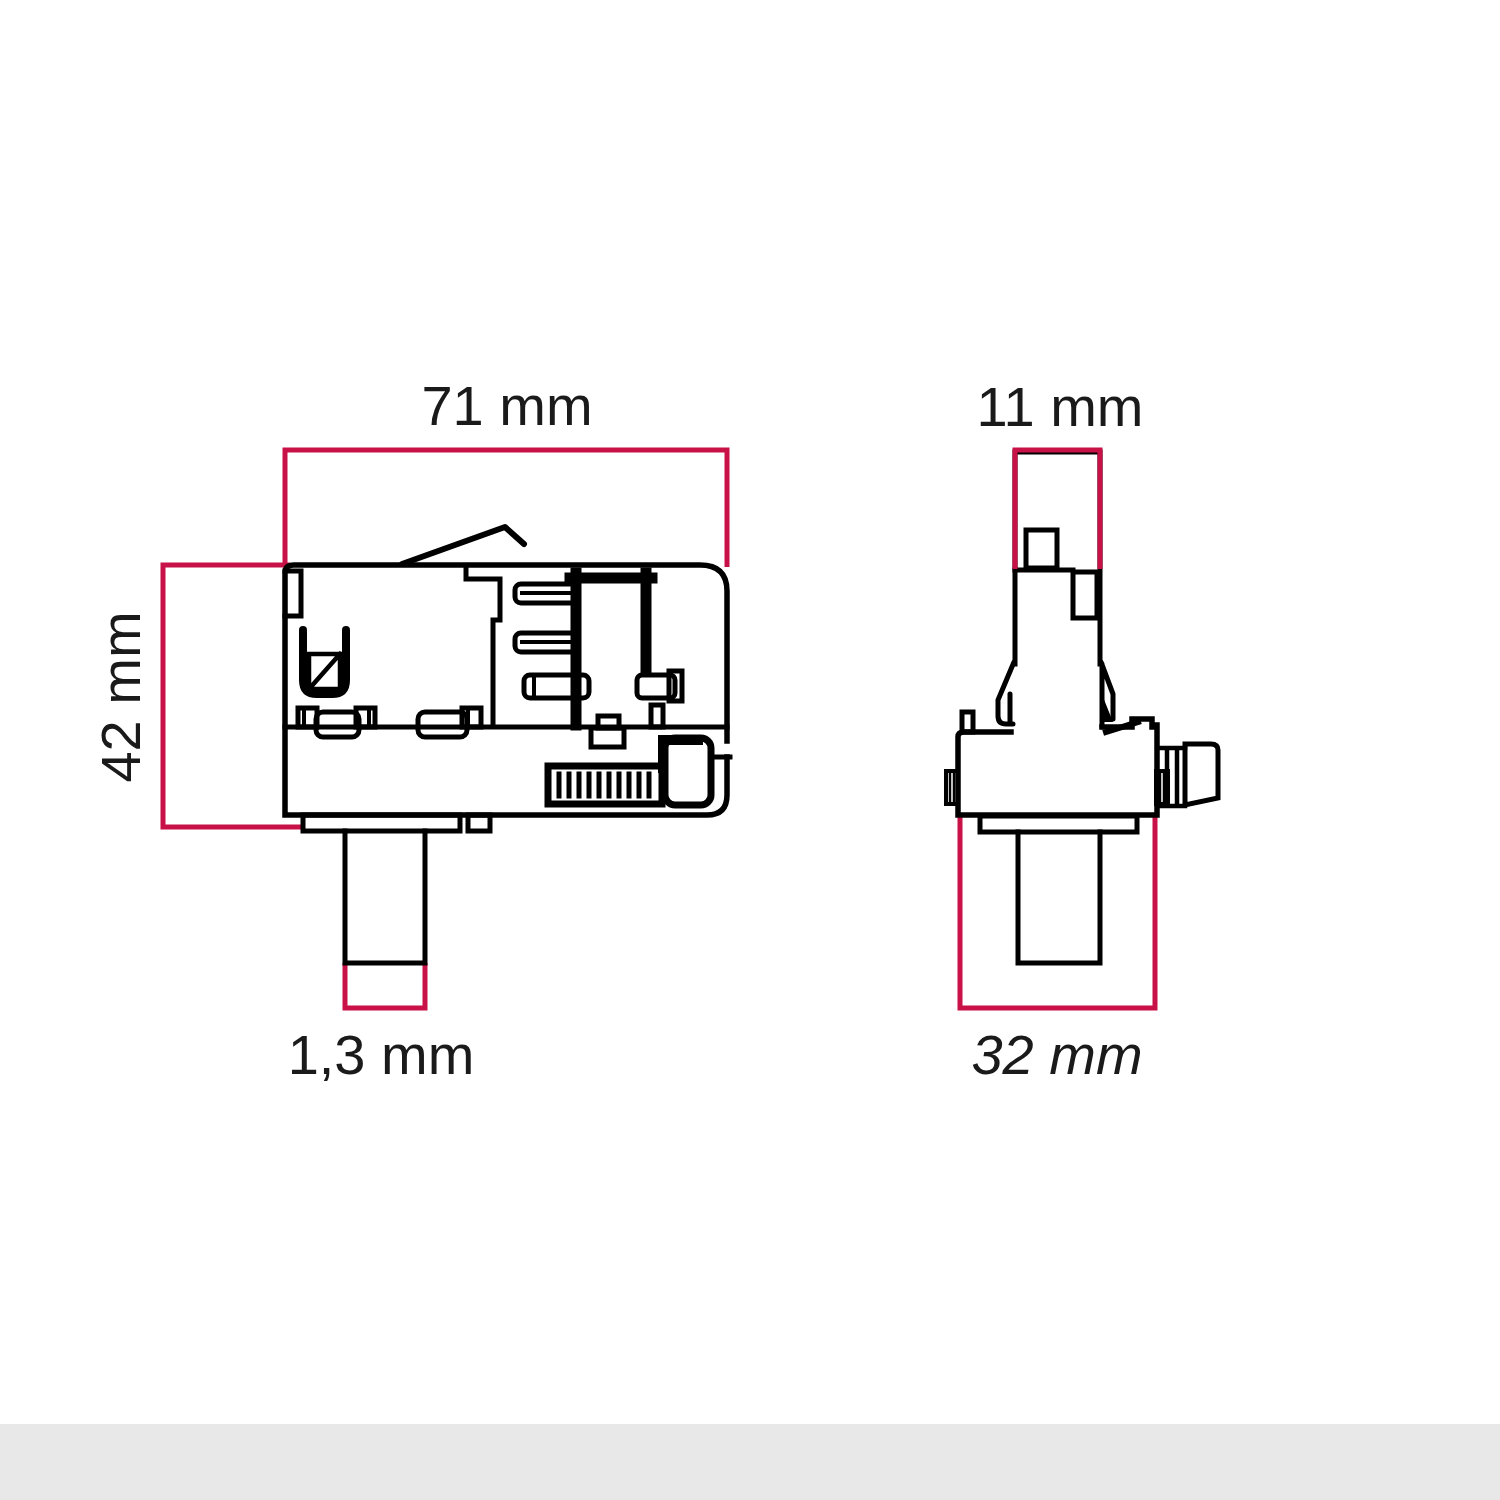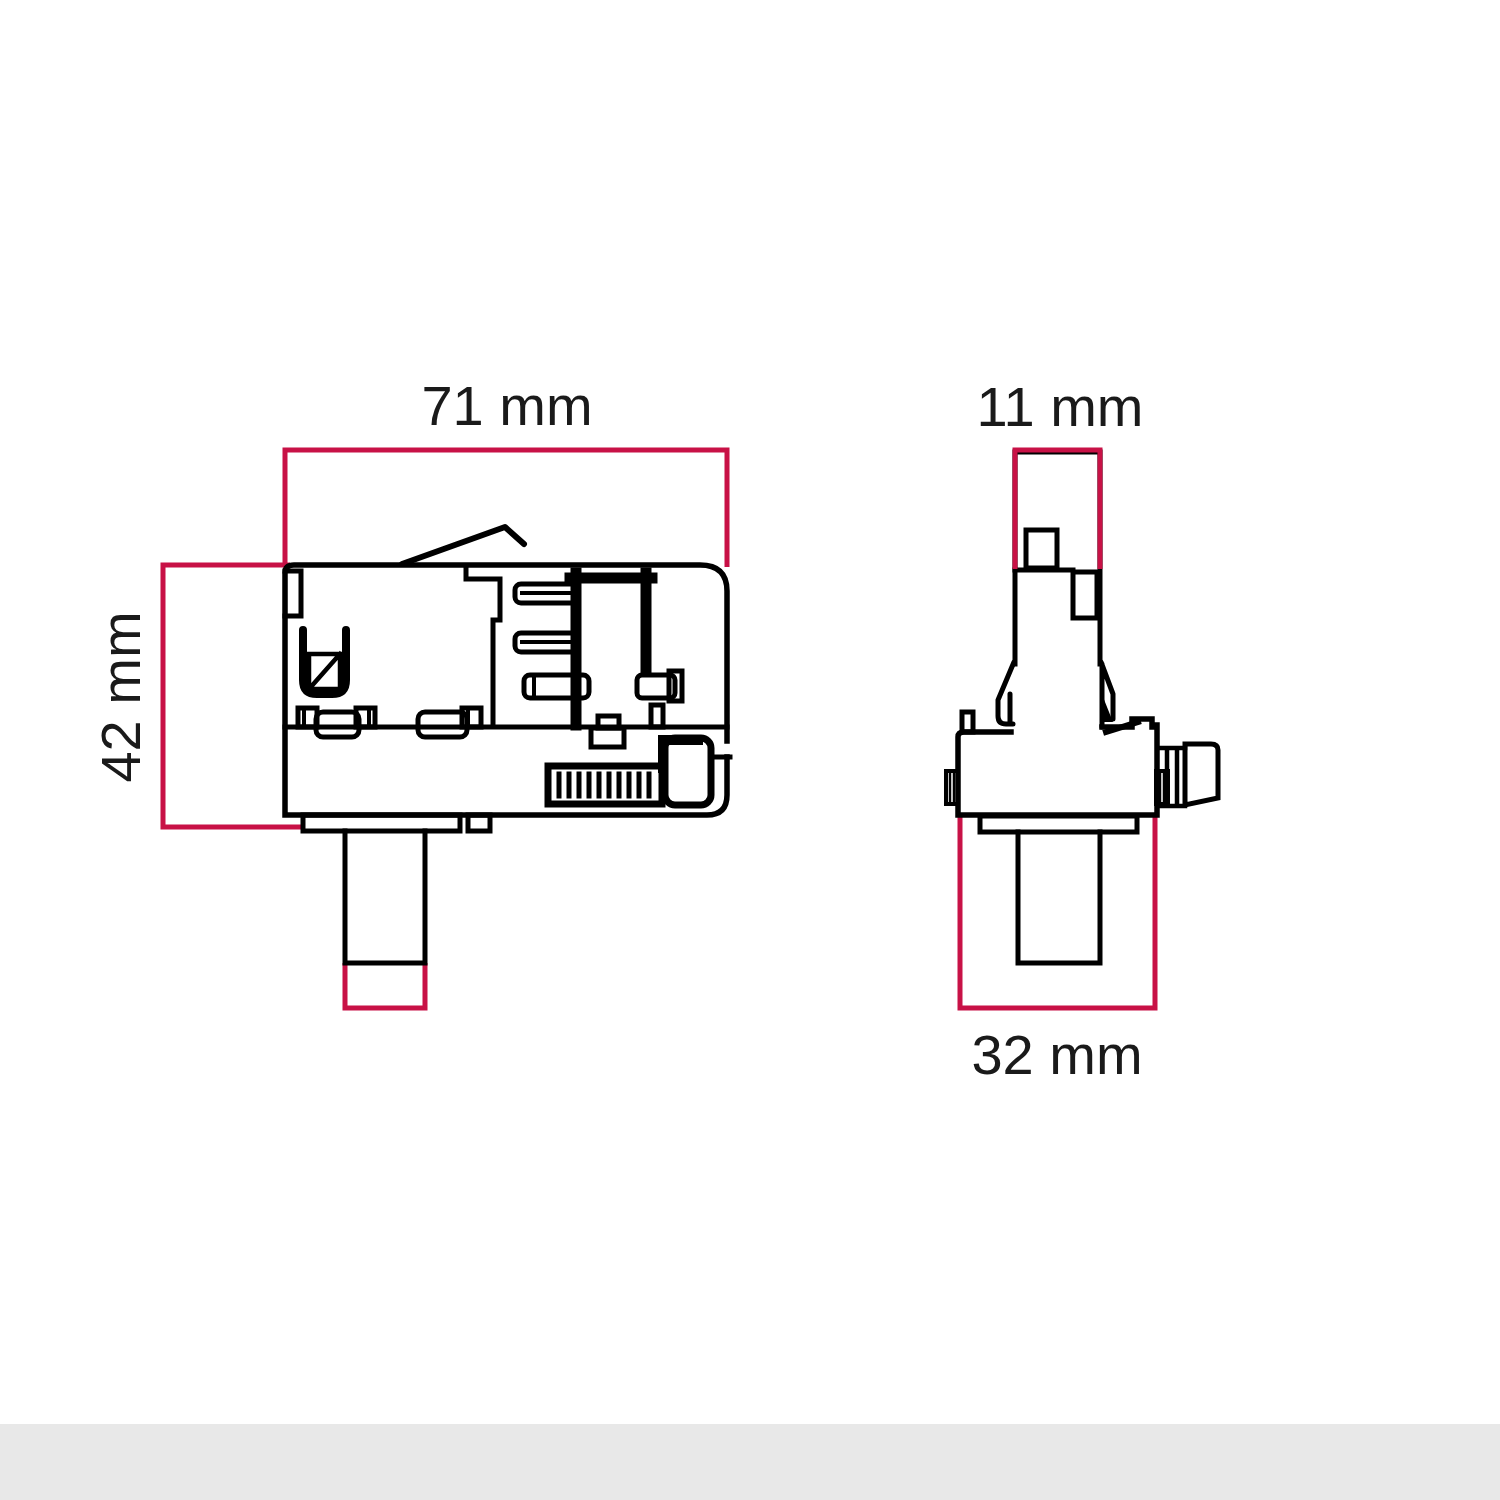--- a/index.html
+++ b/index.html
@@ -156,18 +156,19 @@
 
     <g>
       <path class="dim" d="M1015,569 L1015,450 L1100,450 L1100,569"></path>
     </g>
   </svg>
 
   <div class="dim-label" style="left:507px;top:406px;">71 mm</div>
 
   <div class="dim-label vertical" style="left:121px;top:697px;">42 mm</div>
 
+  <div class="dim-label" style="left:381px;top:1055px;">1,3 mm</div>
 
   <div class="dim-label" style="left:1060px;top:407px;">11 mm</div>
 
-  <div class="dim-label" style="left:1057px;top:1055px;">32 mm</div>
+  <div class="dim-label" style="left:1057px;top:1055px;font-style:italic;">32 mm</div>
 
 </div>
 
 </body></html>

